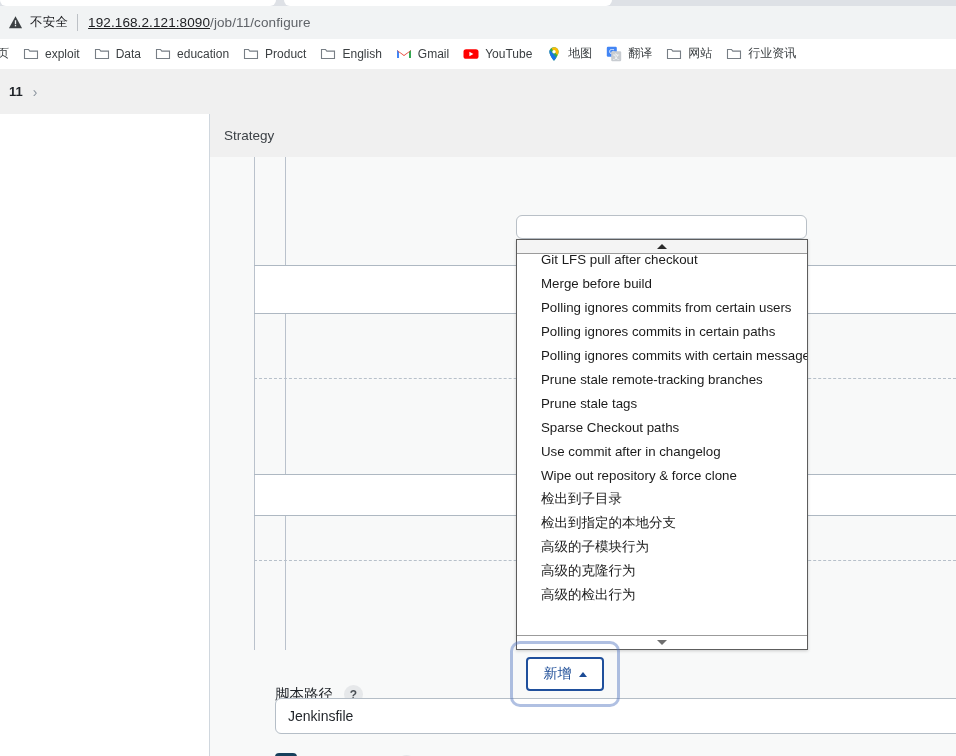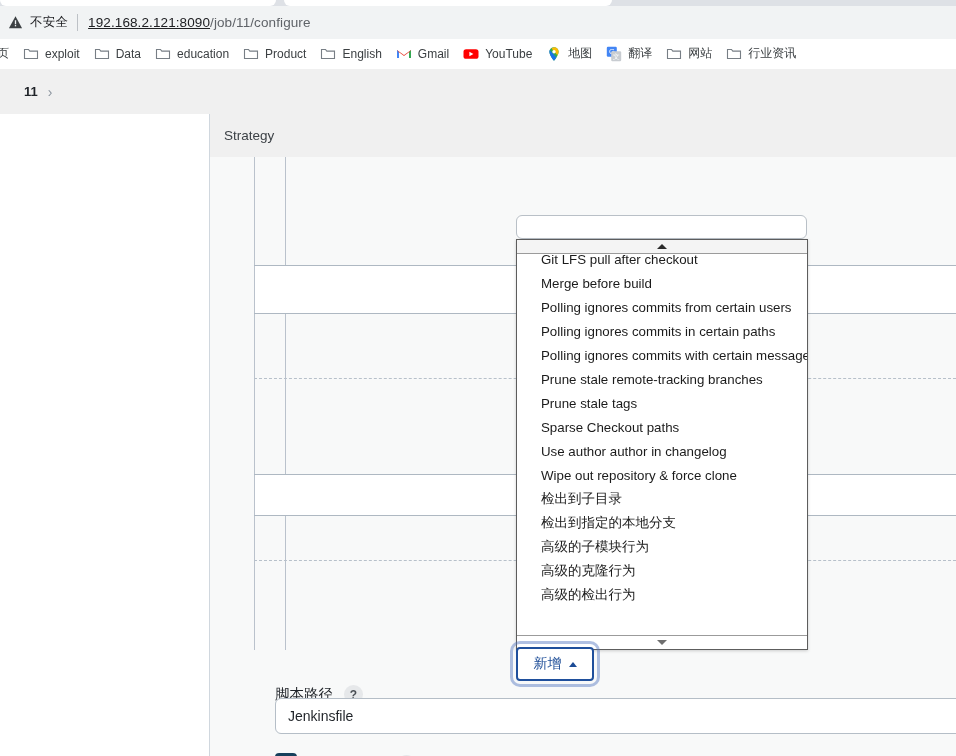--- a/index.html
+++ b/index.html
@@ -75,21 +75,21 @@
 
   
   .page {
     position: absolute; left: 0; top: 69px; width: 956px; height: 687px;
     background: #ffffff;
     overflow: hidden;
   }
   .breadcrumb-bar {
     position: absolute; left: 0; top: 0; width: 956px; height: 45px;
     background: #f0f0f0;
-    display: flex; align-items: center; padding-left: 24px;
+    display: flex; align-items: center; padding-left: 9px;
   }
   .bc-item { font-size: 13px; font-weight: bold; color: #1f2328; }
   .bc-chev { font-size: 14px; color: #8b949e; margin: 0 10px; }
 
   .left-rail {
     position: absolute; left: 0; top: 45px; width: 210px; height: 642px;
     background: #ffffff;
     border-right: 1px solid #d0d7de;
   }
 
@@ -169,21 +169,21 @@
     padding-left: 24px;
     font-size: 13.3px; color: #1b1b1b;
     white-space: nowrap; overflow: hidden;
   }
   .opt.cn { font-size: 13.5px; font-family: Liberation Mono, monospace; }
   .opt.clipped { margin-top: -6px; }
 
   
   .add-btn-wrap {
     position: absolute; left: 303px; top: 487px;
-    padding: 3px; border-radius: 6px;
+    padding: 13px; border-radius: 6px;
     background: transparent;
     box-shadow: 0 0 0 3px rgba(79,115,190,0.45);
     border-radius: 7px;
     z-index: 45;
   }
   .add-btn {
     display: flex; align-items: center; justify-content: center;
     width: 78px; height: 34px;
     background: #ffffff;
     border: 2px solid #1f4f9c;
@@ -418,21 +418,21 @@
           </div>
           <div class="opt-list">
             <div class="opt clipped">Git LFS pull after checkout</div>
             <div class="opt">Merge before build</div>
             <div class="opt">Polling ignores commits from certain users</div>
             <div class="opt">Polling ignores commits in certain paths</div>
             <div class="opt">Polling ignores commits with certain messages</div>
             <div class="opt">Prune stale remote-tracking branches</div>
             <div class="opt">Prune stale tags</div>
             <div class="opt">Sparse Checkout paths</div>
-            <div class="opt">Use author author in changelog</div>
+            <div class="opt">Use commit after in changelog</div>
             <div class="opt">Wipe out repository &amp; force clone</div>
             <div class="opt cn">检出到子目录</div>
             <div class="opt cn">检出到指定的本地分支</div>
             <div class="opt cn">高级的子模块行为</div>
             <div class="opt cn">高级的克隆行为</div>
             <div class="opt cn">高级的检出行为</div>
           </div>
           <div class="scroll-arrow bottom">
             <span class="arrow-down"></span>
           </div>

